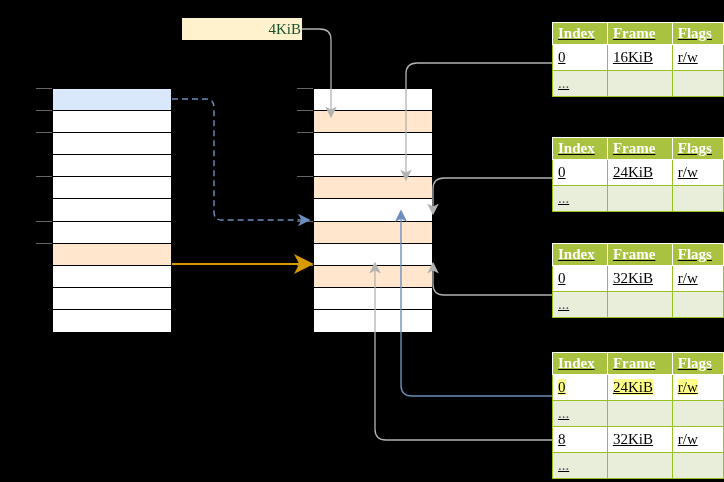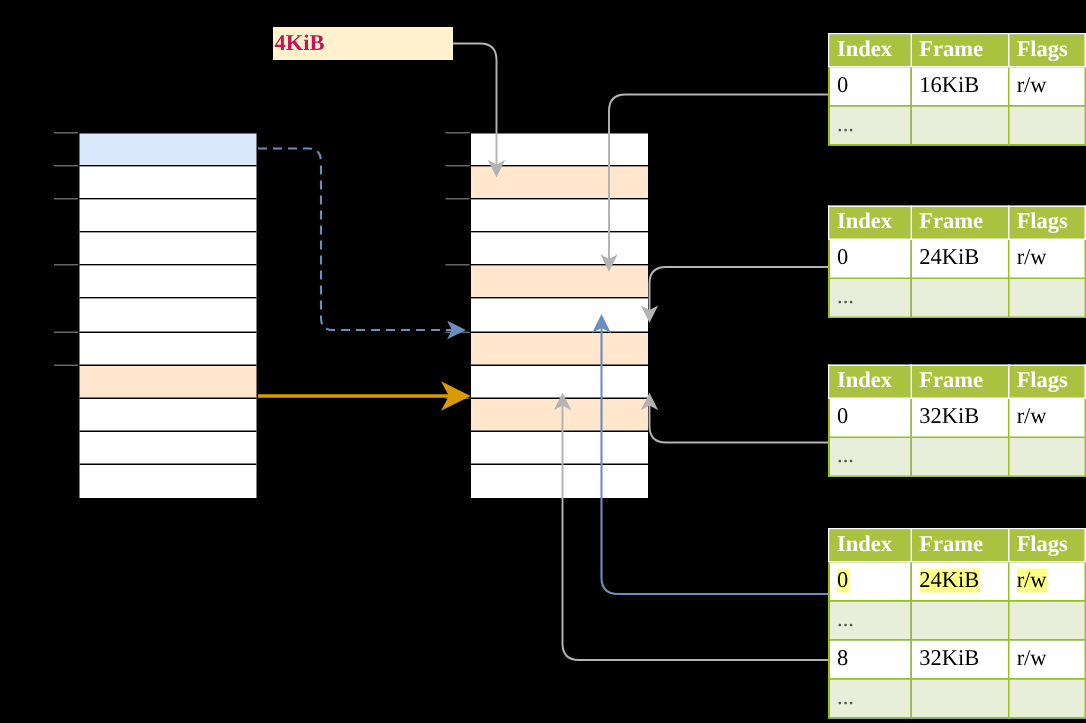--- a/index.html
+++ b/index.html
@@ -11,25 +11,25 @@
   .col{position:absolute;border:1px solid #000;box-sizing:border-box;}
   .cell{box-sizing:border-box;border-bottom:1px solid #000;background:#ffffff;}
   .cell:last-child{border-bottom:none;}
   .cell.blue{background:#dae8fc;}
   .cell.orange{background:#ffe6cc;}
   .tick{position:absolute;height:1px;background:#666;}
 
   
   .labelbox{position:absolute;background:#fff2cc;border:1px solid #fff2cc;
             box-sizing:border-box;display:flex;align-items:center;
-            justify-content:flex-start;color:#be185d;font-size:15px;font-weight:bold;}
+            justify-content:flex-end;color:#14532d;font-size:15px;}
 
   
   .ptable{position:absolute;border-collapse:collapse;table-layout:fixed;
-          border:1px solid #97c11f;background:#14532d;}
+          border:1px solid #97c11f;background:#f9a8d4;text-decoration:underline;}
   .ptable th{background:#a9c23f;color:#ffffff;font-weight:bold;font-size:15px;
              text-align:left;padding:2px 5px;border:1px solid #ffffff;
              white-space:nowrap;}
   .ptable td{font-size:15px;color:#000;padding:1px 5px;border:1px solid #97c11f;
              background:#ffffff;height:26px;box-sizing:border-box;}
   .ptable tr.ellipsis td{background:#e8eeda;color:#555;}
   .ptable td span.hl{background:#ffff88;}
   .w-index{width:58px;}
   .w-frame{width:76px;}
   .w-flags{width:52px;}

